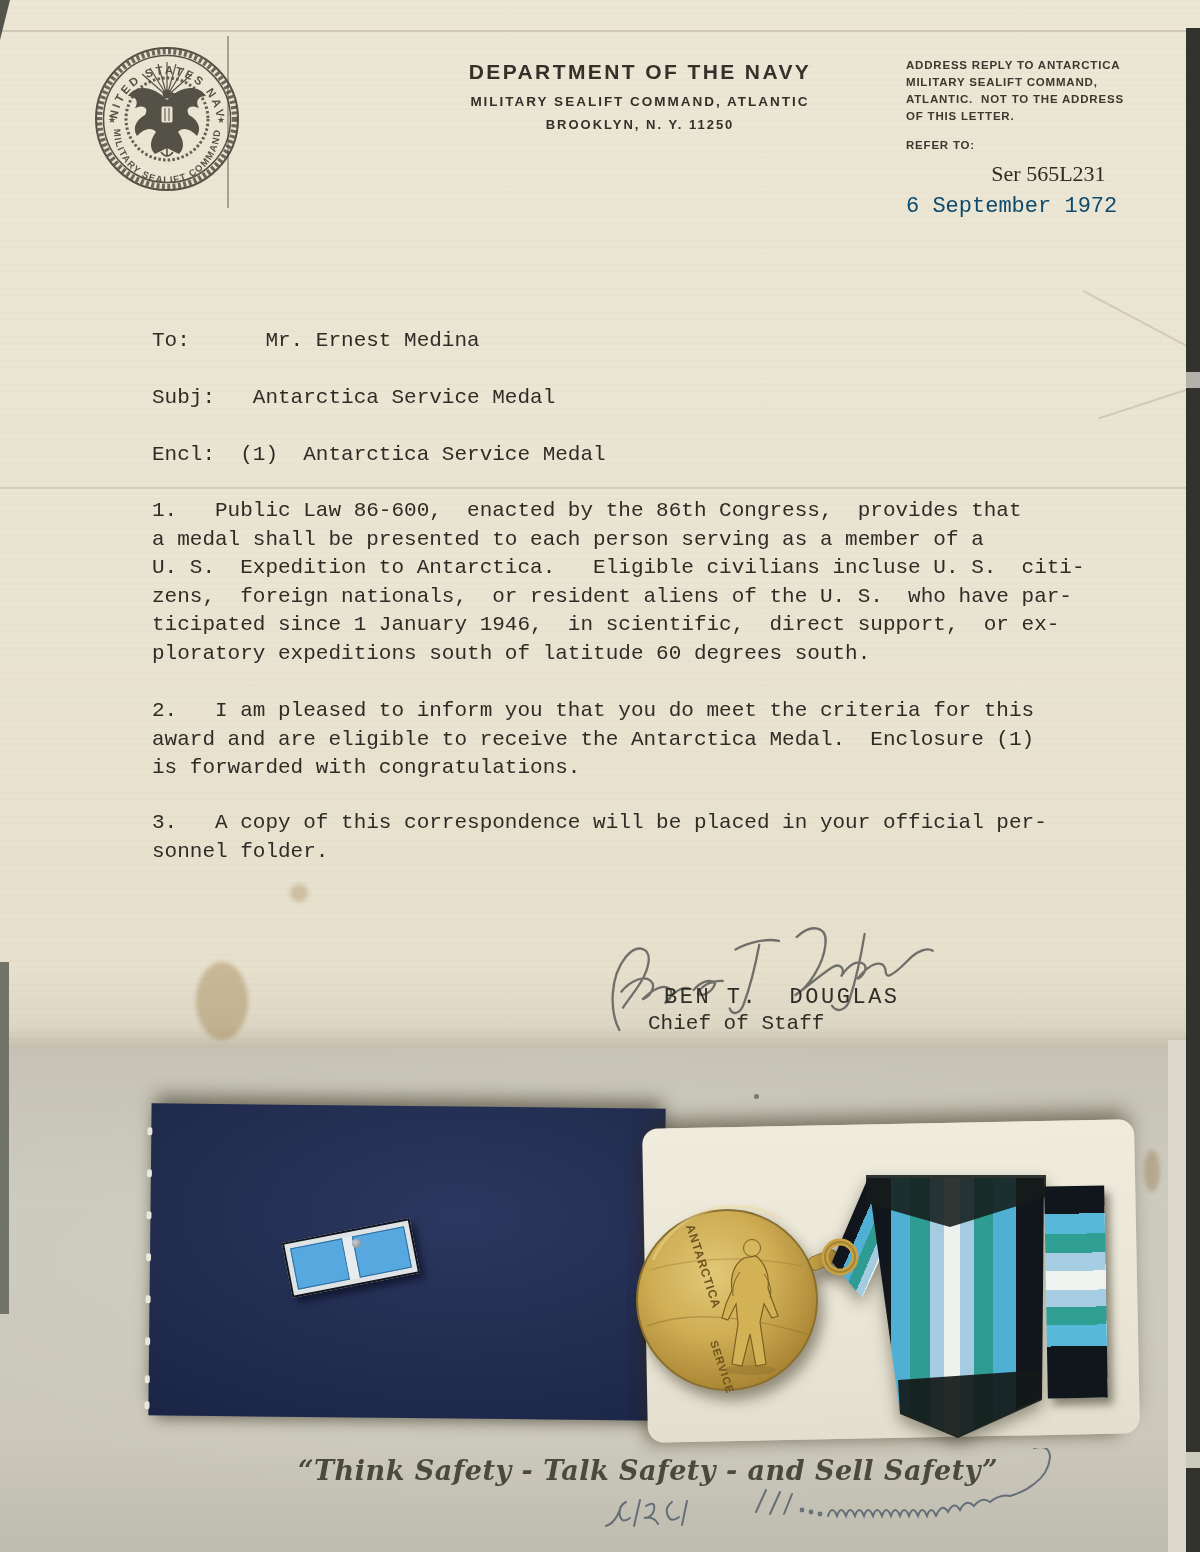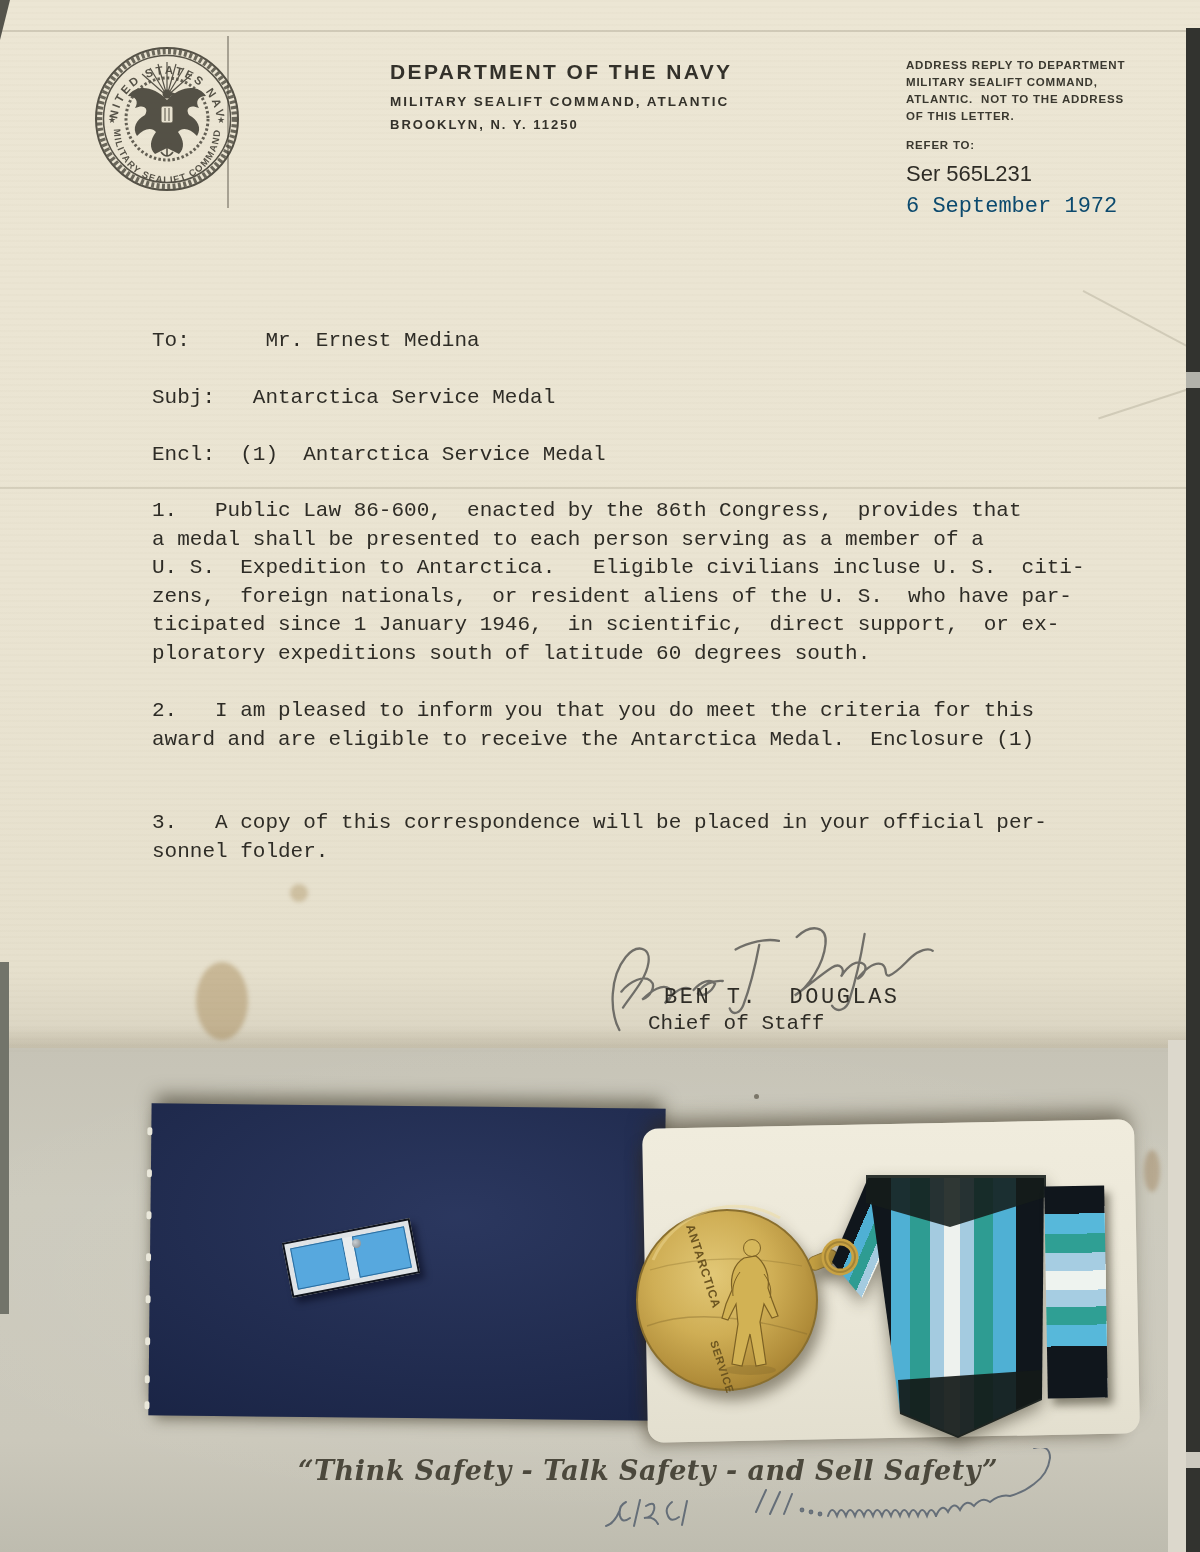--- a/index.html
+++ b/index.html
@@ -25,29 +25,29 @@
   .edge-white{left:1168px;top:1040px;width:20px;height:512px;background:#dcd8cc;}
   .edge-dark{left:1186px;top:28px;width:14px;height:1524px;background:#32332f;}
   .edge-dark .brk{position:absolute;left:0;width:14px;}
   .corner-wedge{left:0;top:0;width:10px;height:40px;background:#55544c;
     clip-path:polygon(0 0,100% 0,0 100%);}
   .left-sliver{left:0;top:962px;width:9px;height:352px;background:#72746a;}
 
   
   .seal{left:92px;top:44px;width:150px;height:150px;opacity:.88;}
   .pencil-mark{left:227px;top:36px;width:2px;height:172px;background:#6f6a5c;opacity:.55;}
-  .lh-center{left:390px;top:60px;width:500px;color:#33312a;}
+  .lh-center{left:390px;top:60px;width:500px;text-align:center;color:#33312a;}
   .lh-dept{font-size:21px;font-weight:bold;letter-spacing:2.4px;}
   .lh-sub1{font-size:13.5px;font-weight:bold;letter-spacing:2px;margin-top:10px;}
   .lh-sub2{font-size:13px;font-weight:bold;letter-spacing:2px;margin-top:9px;}
   .lh-sub3{font-size:13px;font-weight:bold;letter-spacing:2px;margin-top:8px;}
   .lh-right{left:906px;top:57px;width:285px;color:#3a382f;}
   .lh-note{font-size:11.5px;font-weight:bold;letter-spacing:.8px;line-height:17px;white-space:pre;}
   .lh-refer{font-size:11.5px;font-weight:bold;letter-spacing:.8px;margin-top:14px;}
-  .lh-ser{font-family:Liberation Sans, sans-serif;font-size:22px;margin-top:10px;color:#2e2c26;}
+  .lh-ser{font-family:Liberation Serif, serif;font-size:22px;margin-top:10px;color:#2e2c26;text-align:center;}
   .lh-date{font-family:"Liberation Mono",monospace;font-size:22px;margin-top:7px;color:#0c4a6e;}
 
   
   .typed{font-family:"Liberation Mono",monospace;font-size:21px;line-height:28.5px;
          color:#2e2c26;white-space:pre;}
   .sig-script{left:600px;top:916px;width:340px;height:110px;transform:rotate(-6deg);}
   .sig-name{left:664px;top:984px;letter-spacing:2.5px;font-size:22px;}
   .sig-title{left:648px;top:1010px;font-size:21px;}
 
   
@@ -147,21 +147,21 @@
       <path d="M75,96 v16 M69,108 q6,8 12,0 M70,100 h10" stroke="#403d33" stroke-width="1.6" fill="none"></path>
     </g>
   </svg>
 
   <div class="abs lh-center">
     <div class="lh-dept">DEPARTMENT OF THE NAVY</div>
     <div class="lh-sub1">MILITARY SEALIFT COMMAND, ATLANTIC</div>
     <div class="lh-sub3">BROOKLYN, N. Y. 11250</div>
   </div>
   <div class="abs lh-right">
-    <div class="lh-note">ADDRESS REPLY TO DEPARTMENT</div>
+    <div class="lh-note">ADDRESS REPLY TO ANTARCTICA</div>
     <div class="lh-note">MILITARY SEALIFT COMMAND,</div>
     <div class="lh-note">ATLANTIC.  NOT TO THE ADDRESS</div>
     <div class="lh-note">OF THIS LETTER.</div>
     <div class="lh-refer">REFER TO:</div>
     <div class="lh-ser">Ser 565L231</div>
     <div class="lh-date">6 September 1972</div>
   </div>
 
   <div class="abs typed" style="left:152px;top:327px;">To:      Mr. Ernest Medina</div>
   <div class="abs typed" style="left:152px;top:384px;">Subj:   Antarctica Service Medal</div>
@@ -171,20 +171,21 @@
     <div class="typed">1.   Public Law 86-600,  enacted by the 86th Congress,  provides that</div>
     <div class="typed">a medal shall be presented to each person serving as a member of a</div>
     <div class="typed">U. S.  Expedition to Antarctica.   Eligible civilians incluse U. S.  citi-</div>
     <div class="typed">zens,  foreign nationals,  or resident aliens of the U. S.  who have par-</div>
     <div class="typed">ticipated since 1 January 1946,  in scientific,  direct support,  or ex-</div>
     <div class="typed">ploratory expeditions south of latitude 60 degrees south.</div>
   </div>
   <div class="abs" style="left:152px;top:697px;">
     <div class="typed">2.   I am pleased to inform you that you do meet the criteria for this</div>
     <div class="typed">award and are eligible to receive the Antarctica Medal.  Enclosure (1)</div>
+    <div class="typed">is forwarded with congratulations.</div>
   </div>
   <div class="abs" style="left:152px;top:809px;">
     <div class="typed">3.   A copy of this correspondence will be placed in your official per-</div>
     <div class="typed">sonnel folder.</div>
   </div>
 
   <svg class="abs sig-script" viewBox="0 0 340 110">
     <g stroke="#63625e" stroke-width="2.3" fill="none" stroke-linecap="round" opacity=".9">
       <path d="M14,98 C6,78 10,44 28,26 C40,14 54,18 50,34 C46,50 30,64 20,76 M20,60 C30,50 44,46 50,52 C56,58 48,68 40,70 C50,62 62,56 68,62 C72,66 68,74 62,76 C70,68 80,60 88,64"></path>
       <path d="M92,66 C100,58 110,56 114,62 C110,70 100,74 96,70 C100,62 112,58 122,60"></path>

